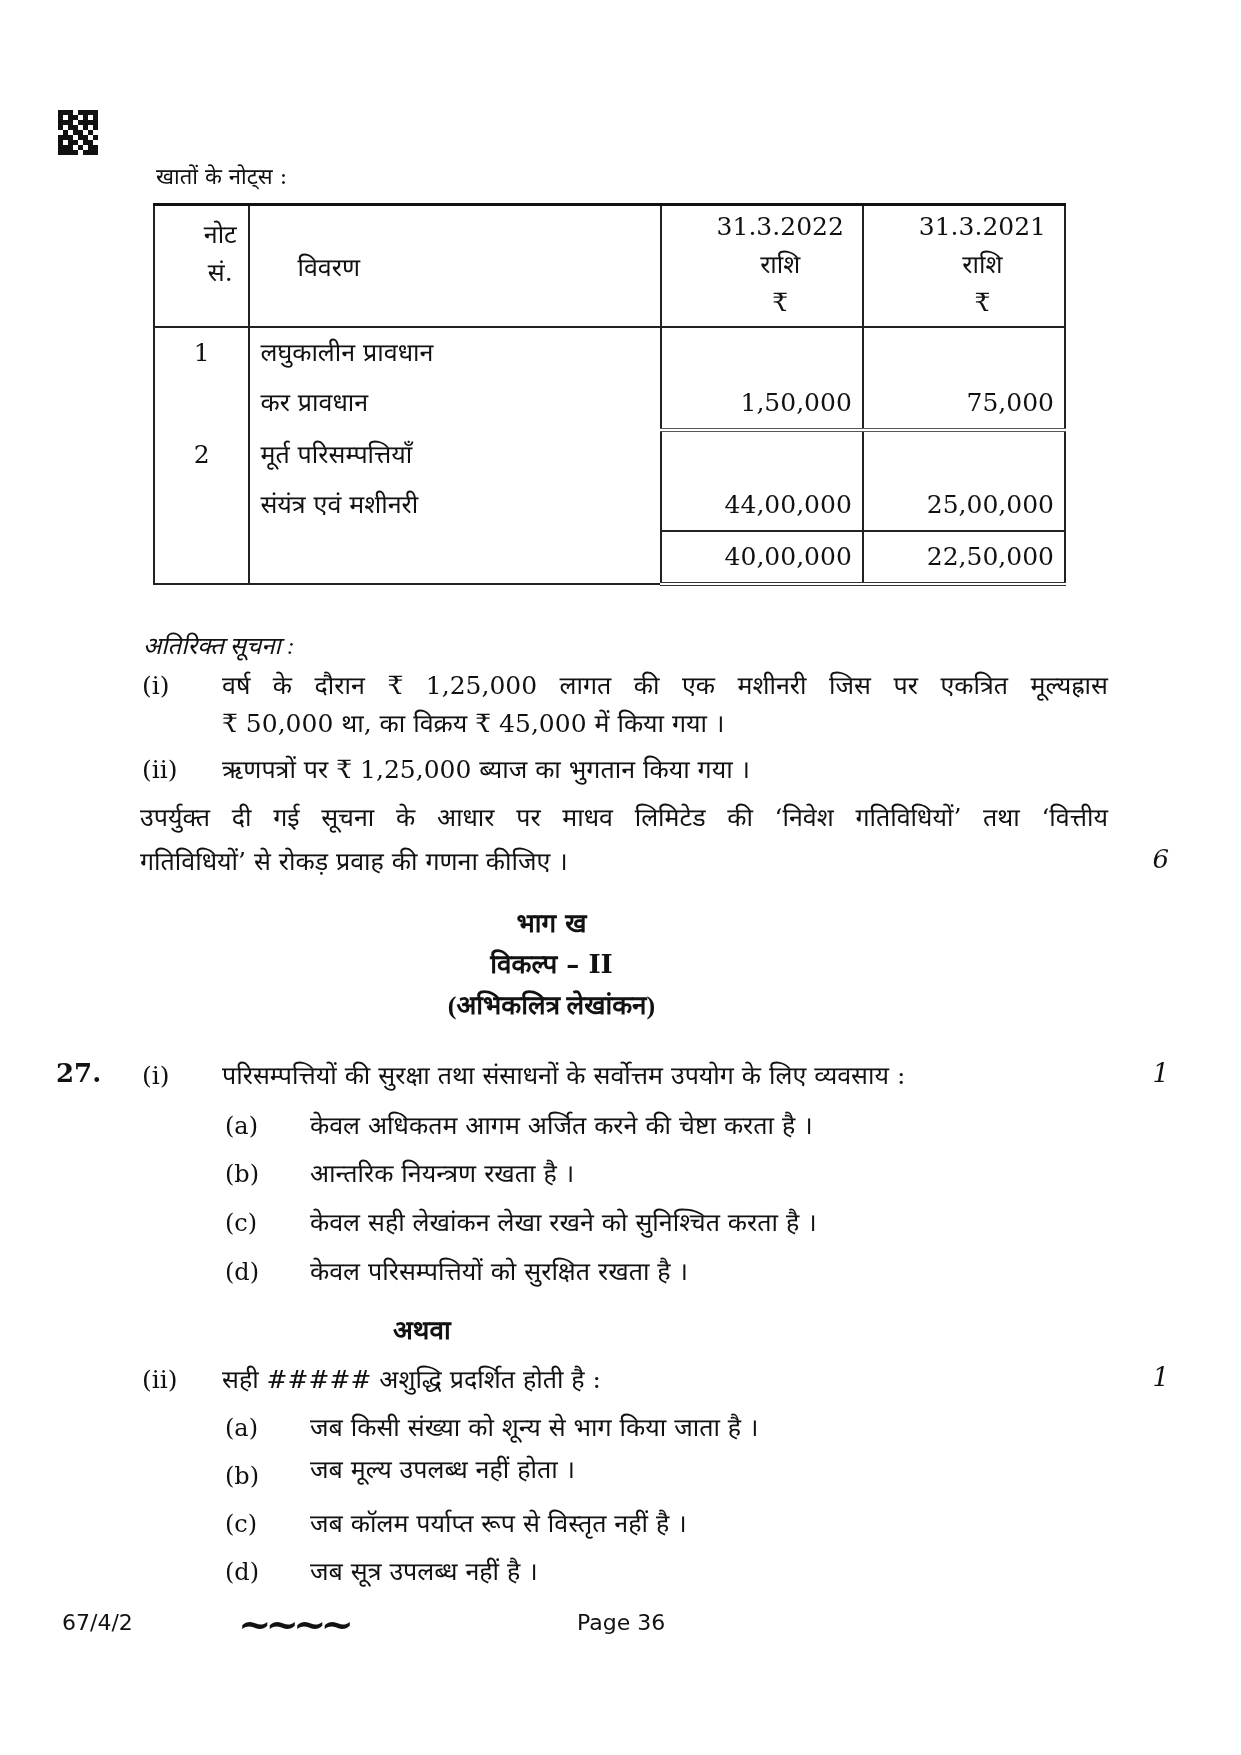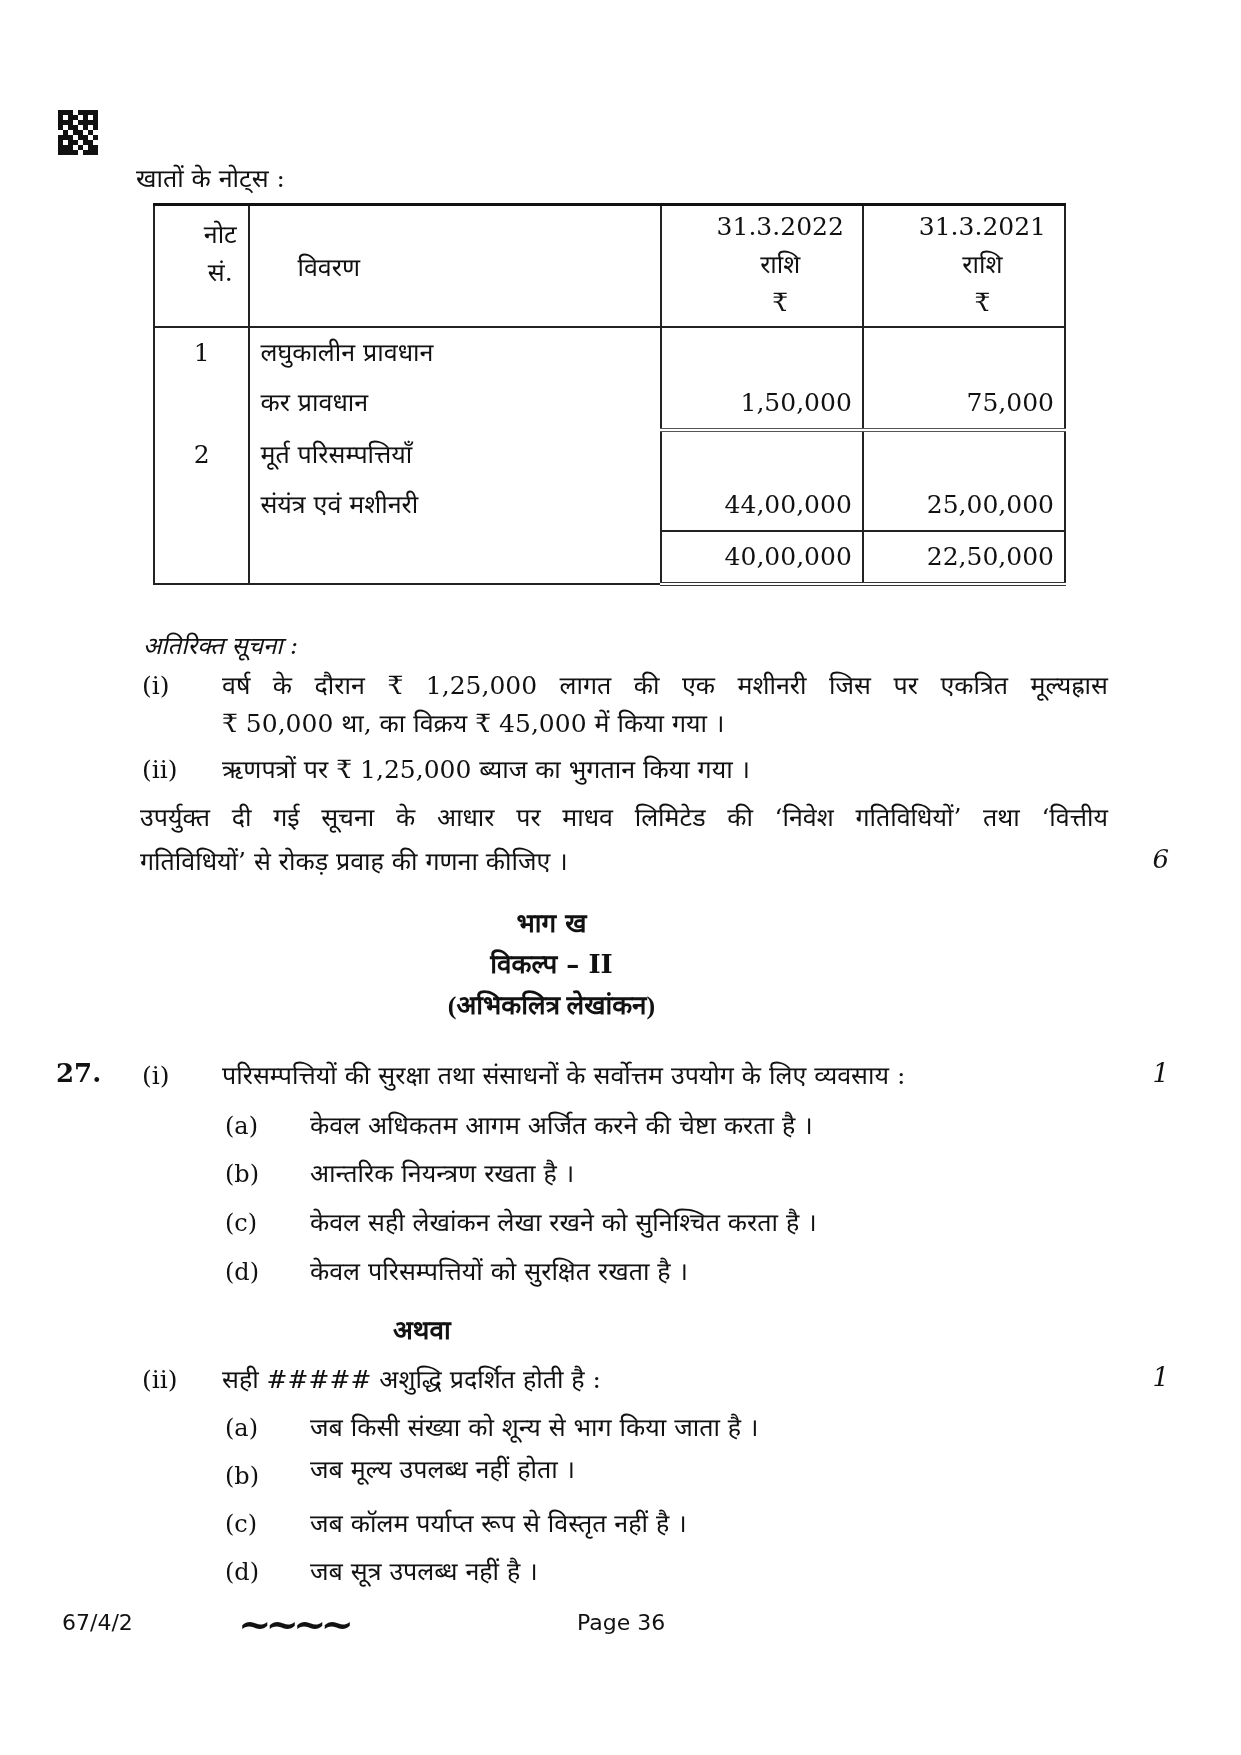--- a/index.html
+++ b/index.html
@@ -9,21 +9,21 @@
       color: #111; font-size: 25px;
     }
     .abs { position: absolute; }
     .qr {
       left: 58px; top: 110px; width: 40px; height: 44px;
       display: grid; grid-template-columns: repeat(8, 5px); grid-template-rows: repeat(9, 5px);
     }
     .qr i { display: block; width: 5px; height: 5px; }
     .qr i.b { background: #111; }
 
-    .notes-title { left: 136px; top: 160px; font-size: 25px; }
+    .notes-title { left: 156px; top: 160px; font-size: 22px; }
 
     table.notes {
       position: absolute; left: 153px; top: 203px; width: 913px;
       border-collapse: collapse; font-size: 25px;
     }
     table.notes td, table.notes th {
       border-left: 2px solid #222; border-right: 2px solid #222;
       padding: 0 10px; vertical-align: top; font-weight: normal;
     }
     table.notes thead th { border-top: 3px solid #111; border-bottom: 2px solid #222; padding-left: 47px; }
@@ -33,21 +33,21 @@
     thead th.c-amt { text-align: center; line-height: 38px; padding-top: 2px; padding-bottom: 4px; }
     thead th.c-no { line-height: 38px; padding-top: 10px; }
     thead th.c-desc { vertical-align: middle; }
     tbody td { line-height: 50px; }
     .bold { font-weight: bold; }
     .dbl-top { border-top: 4px double #555 !important; }
     .sum-top { border-top: 2px solid #222 !important; }
     .last-row td { border-bottom: 2px solid #222; }
     .last-row td.c-amt { border-bottom: 4px double #333; }
 
-    .addl { left: 143px; top: 628px; font-style: italic; font-size: 24px; }
+    .addl { left: 143px; top: 628px; font-style: italic; font-size: 24px; font-family: Liberation Serif, serif; }
     .item-num { font-size: 24px; }
     .p-line { font-size: 25px; line-height: 36px; }
     .right-mark { position: absolute; right: 72px; font-style: italic; font-size: 26px; }
 
     .center-block { left: 0; width: 1103px; text-align: center; font-weight: bold; font-size: 26px; }
 
     .q-num { font-weight: bold; font-size: 26px; }
     .opt-label { font-size: 24px; }
 
     .footer-code { left: 62px; top: 1610px; font-family: "DejaVu Sans", "Liberation Sans", sans-serif; font-size: 22px; }

